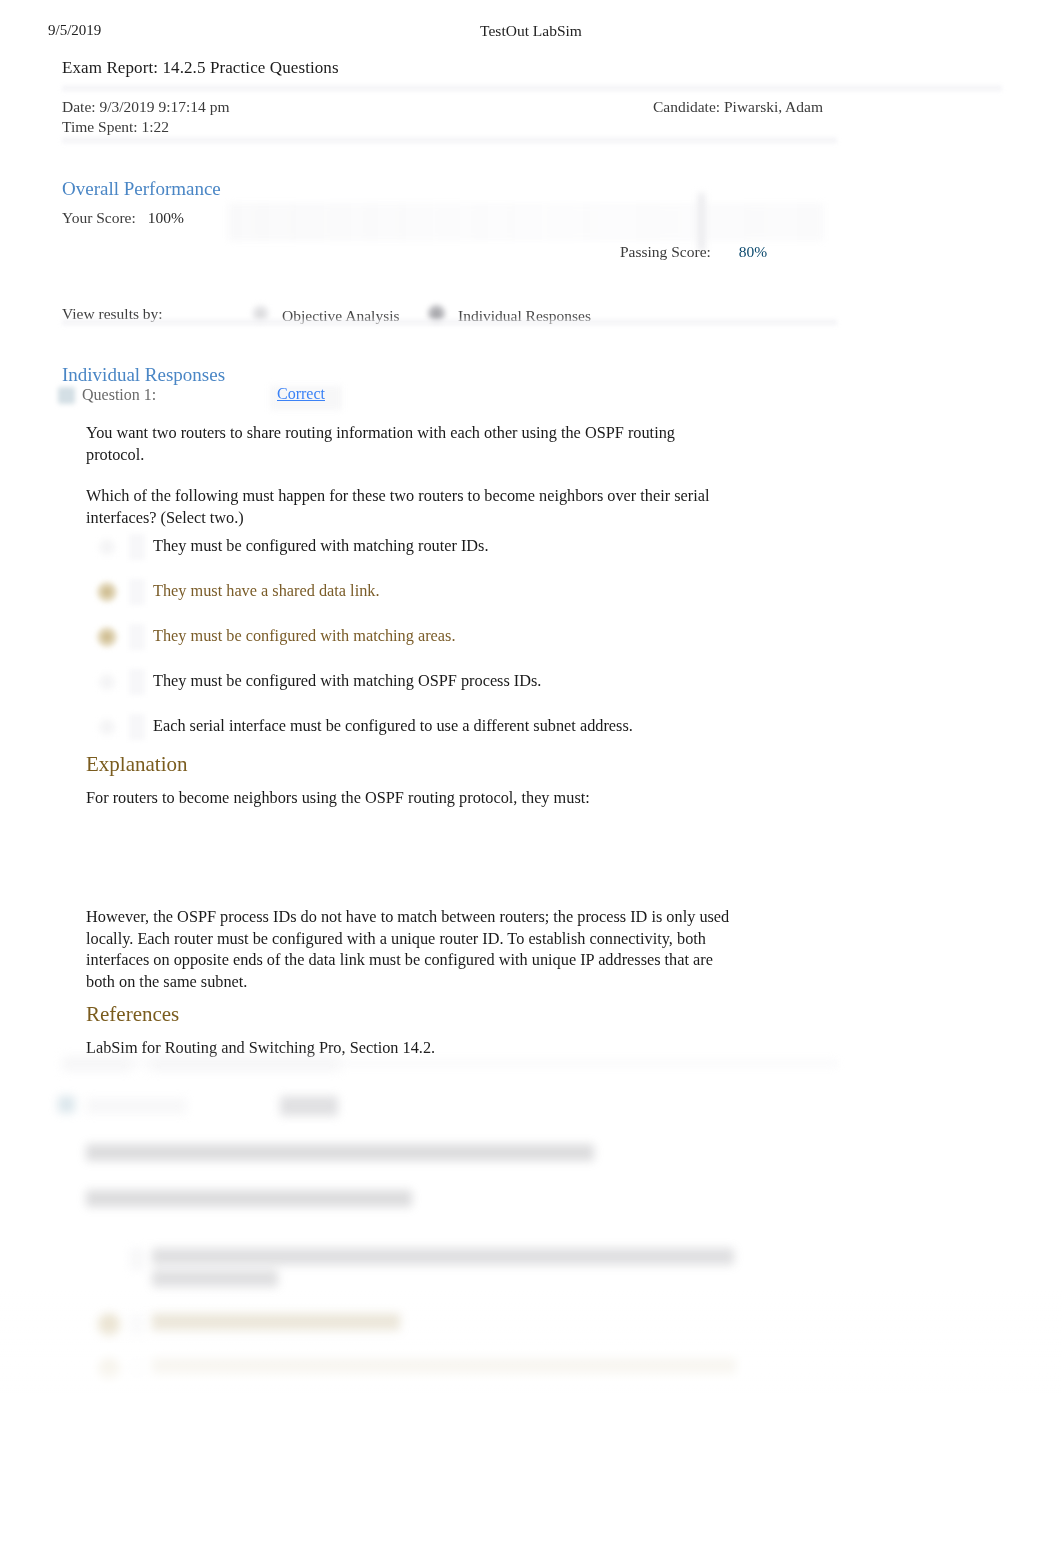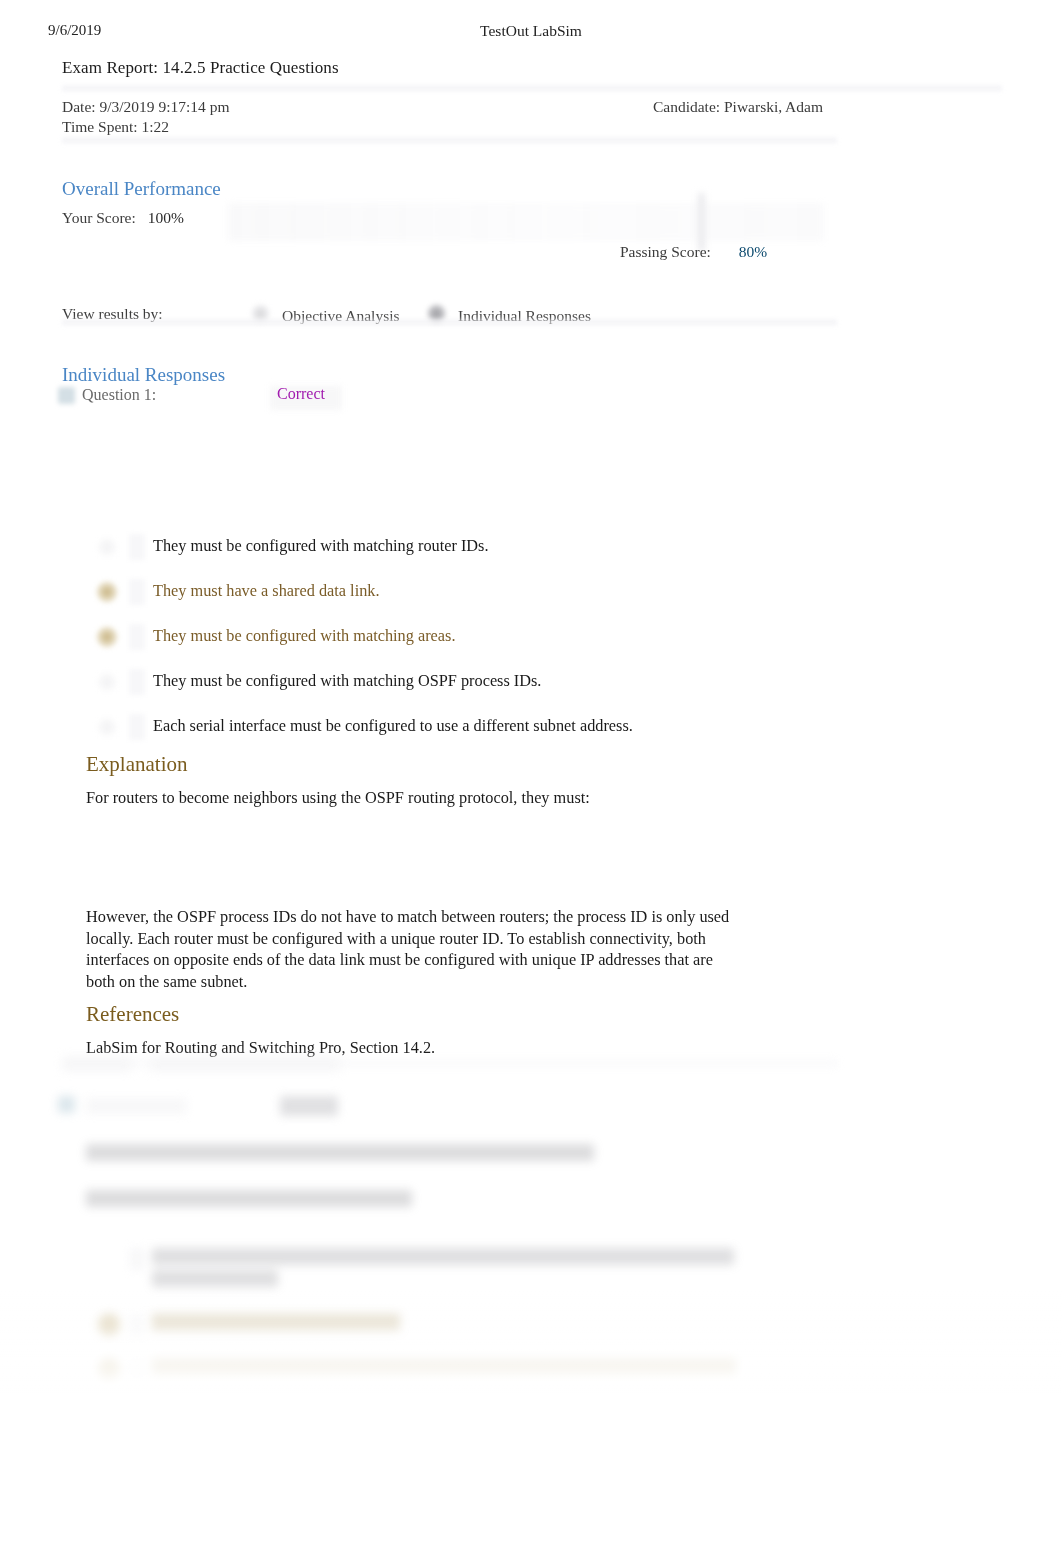--- a/index.html
+++ b/index.html
@@ -198,21 +198,21 @@
     background: rgba(176,196,208,0.55);
     filter: blur(2.6px);
     border-radius: 2px;
   }
   .q-label {
     position: absolute; left: 24px; top: 0;
     color: #6b6b6b; white-space: nowrap;
   }
   .q-status {
     position: absolute; left: 219px; top: -1px;
-    color: #a21caf; white-space: nowrap;
+    color: #3b82f6; white-space: nowrap; text-decoration: underline;
   }
   .q-status-bg {
     position: absolute; left: 212px; top: 0px;
     width: 72px; height: 24px;
     background: rgba(244,244,246,0.75);
     filter: blur(3px);
   }
 
   
   .q-body {
@@ -371,21 +371,21 @@
     height: 120px;
     background: linear-gradient(to bottom, rgba(255,255,255,0) 0%, #ffffff 88%);
   }
 </style>
 </head>
 <body>
 
 <div class="page">
 
   <div class="print-header">
-    <div class="ph-date">9/6/2019</div>
+    <div class="ph-date">9/5/2019</div>
     <div class="ph-title">TestOut LabSim</div>
   </div>
 
   <div class="report-title">Exam Report: 14.2.5 Practice Questions</div>
   <div class="rule-soft rule-1"></div>
 
   <div class="meta">
     <div class="line">
       <span class="date">Date: 9/3/2019 9:17:14 pm</span>
       <span class="candidate">Candidate: Piwarski, Adam</span>
@@ -421,20 +421,24 @@
 
   <div class="h-blue h-individual">Individual Responses</div>
 
   <div class="q-header">
     <span class="q-flag"></span>
     <span class="q-label">Question 1:</span>
     <span class="q-status-bg"></span>
     <span class="q-status">Correct</span>
   </div>
 
+  <div class="q-body">
+    <p>You want two routers to share routing information with each other using the OSPF routing protocol.</p>
+    <p>Which of the following must happen for these two routers to become neighbors over their serial interfaces? (Select two.)</p>
+  </div>
 
   <div class="options">
     <div class="opt">
       <span class="opt-marker empty"></span>
       <span class="opt-box"></span>
       <span class="opt-text">They must be configured with matching router IDs.</span>
     </div>
     <div class="opt">
       <span class="opt-marker selected"></span>
       <span class="opt-box"></span>

